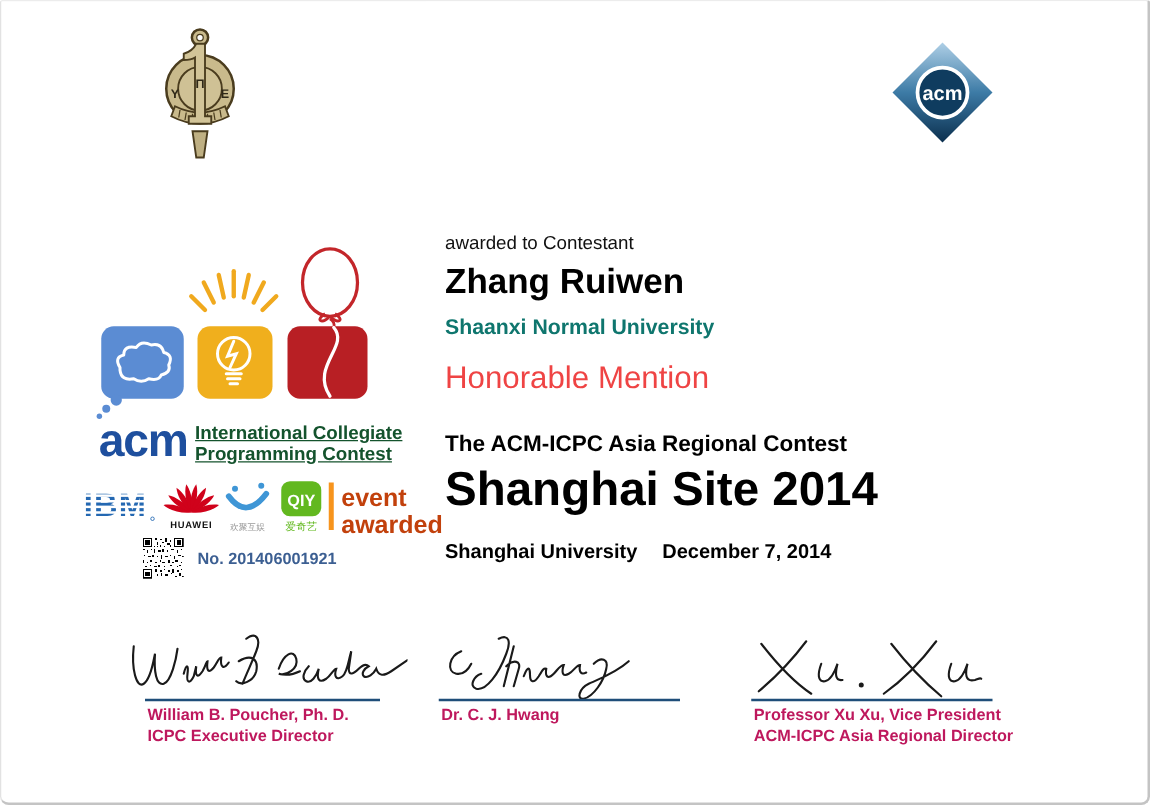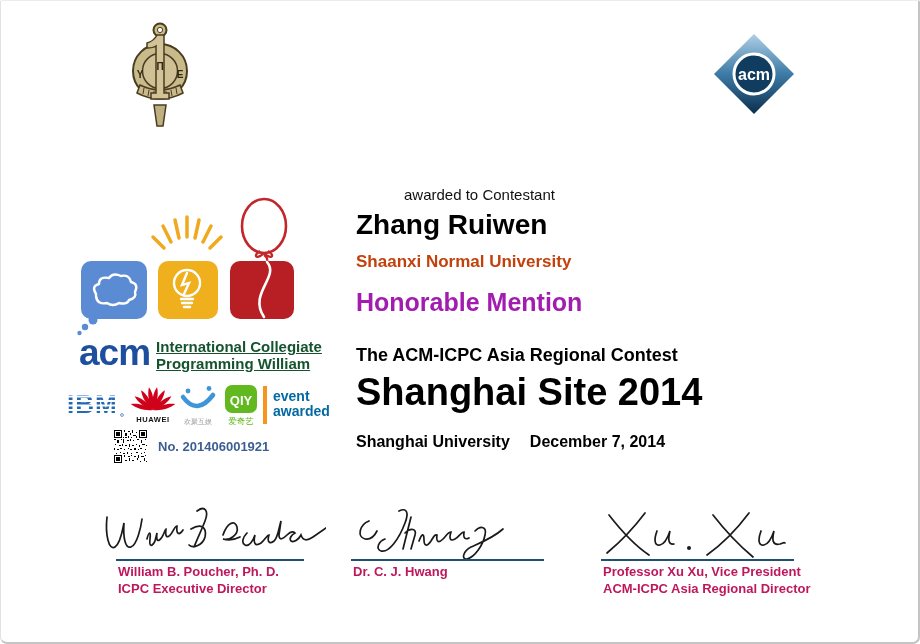--- a/index.html
+++ b/index.html
@@ -6,32 +6,32 @@
   body{font-family:"Liberation Sans",sans-serif;}
   .certificate{
     position:relative;width:920px;height:644px;background:#ffffff;
     box-sizing:border-box;overflow:hidden;
     border-top:1px solid #ececec;border-left:1px solid #e2e2e2;
     border-right:2px solid #c4c4c4;border-bottom:2px solid #c4c4c4;
     border-radius:2px 2px 7px 7px;
   }
   .abs{position:absolute;}
   .title{font-size:40px;color:#3a3a3a;letter-spacing:0;white-space:nowrap;}
-  .awarded-to{font-size:15px;color:#111;margin-left:48px;}
+  .awarded-to{font-size:15px;color:#111;}
   .recipient{font-size:28px;font-weight:bold;color:#000;}
-  .university{font-size:17px;font-weight:bold;color:#c2410c;}
-  .distinction{font-size:25px;font-weight:bold;color:#a21caf;}
+  .university{font-size:17px;font-weight:bold;color:#0f766e;}
+  .distinction{font-size:25px;font-weight:normal;color:#ef4444;}
   .contest-line{font-size:18px;font-weight:bold;color:#000;}
   .site-line{font-size:38px;font-weight:bold;color:#000;}
   .host-line{font-size:16px;font-weight:bold;color:#000;display:flex;gap:20px;}
   .icpc-wordmark{display:flex;align-items:flex-start;}
   .icpc-acm{font-size:37px;font-weight:bold;color:#1e4f9e;line-height:.75;letter-spacing:-1px;}
   .icpc-lines{font-size:15px;font-weight:bold;color:#14532d;line-height:1.1;margin-left:6px;text-decoration:underline;}
   .serial{font-size:13px;font-weight:bold;color:#3c5f92;}
-  .event-label{font-size:14px;font-weight:bold;color:#0369a1;line-height:1.05;}
+  .event-label{font-size:20px;font-weight:bold;color:#c2410c;line-height:1.05;}
   .divider-bar{width:4px;height:38px;background:#f7941d;}
   .sig-line{height:2px;background:#1f4e79;}
   .sig-name{font-size:13px;font-weight:bold;color:#be185d;line-height:1.3;white-space:nowrap;}
   svg text{font-family:"Liberation Sans",sans-serif;}
 </style>
 </head>
 <body>
 
 <div class="certificate">
 
@@ -104,21 +104,21 @@
       <line x1="108" y1="114" x2="114" y2="114"></line>
     </g>
 
     <path d="M191,69 C204,84 172,100 188,124" fill="none" stroke="#ffffff" stroke-width="2.6" stroke-linecap="round"></path>
   </svg>
 
   <div class="abs icpc-wordmark" style="left:78px;top:338px;">
     <span class="icpc-acm">acm</span>
     <span class="icpc-lines">
       <span>International Collegiate</span><br>
-      <span>Programming William</span>
+      <span>Programming Contest</span>
     </span>
   </div>
 
   <svg class="abs" style="left:64px;top:388px;" width="60" height="30" viewBox="0 0 60 30">
     <text x="2" y="24" font-size="26" font-weight="bold" fill="#2468b2" letter-spacing="1">IBM</text>
     <g fill="#ffffff">
       <rect x="0" y="6.5" width="60" height="2"></rect>
       <rect x="0" y="11" width="60" height="2"></rect>
       <rect x="0" y="15.5" width="60" height="2"></rect>
       <rect x="0" y="20" width="60" height="2"></rect>

